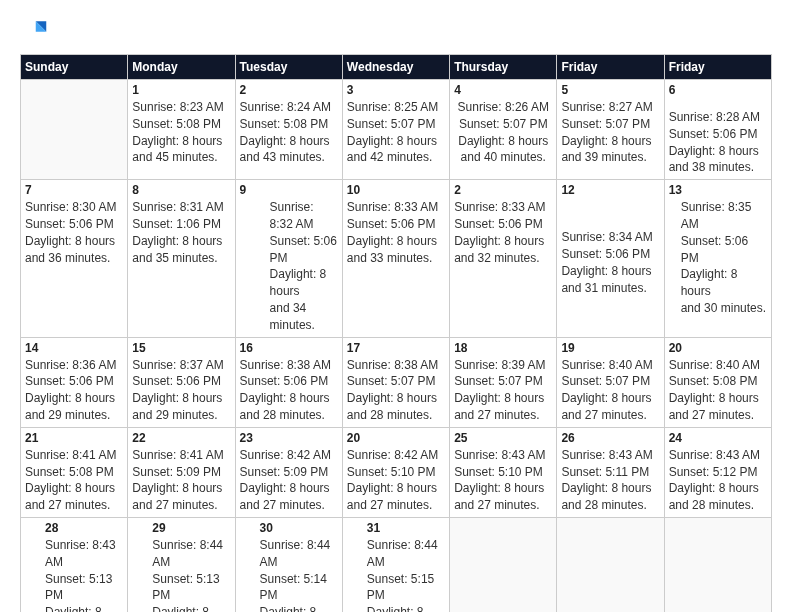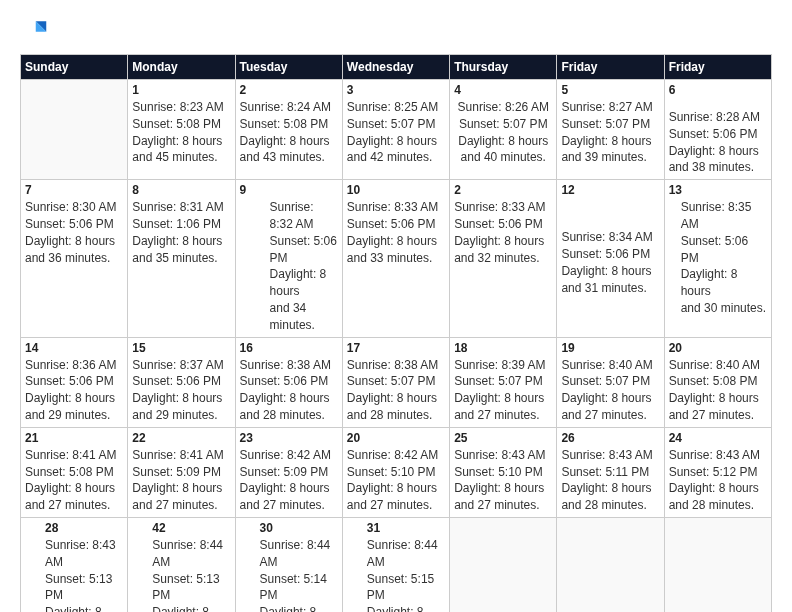--- a/index.html
+++ b/index.html
@@ -337,21 +337,21 @@
         </tr>
         <tr class="last-row">
           <td>
             <span class="day-number">28</span>
             <div class="day-info" style="white-space: pre-line;">Sunrise: 8:43 AM
 Sunset: 5:13 PM
 Daylight: 8 hours
 and 29 minutes.</div>
           </td>
           <td>
-            <span class="day-number">42</span>
+            <span class="day-number">29</span>
             <div class="day-info" style="white-space: pre-line;">Sunrise: 8:44 AM
 Sunset: 5:13 PM
 Daylight: 8 hours
 and 29 minutes.</div>
           </td>
           <td>
             <span class="day-number">30</span>
             <div class="day-info" style="white-space: pre-line;">Sunrise: 8:44 AM
 Sunset: 5:14 PM
 Daylight: 8 hours

